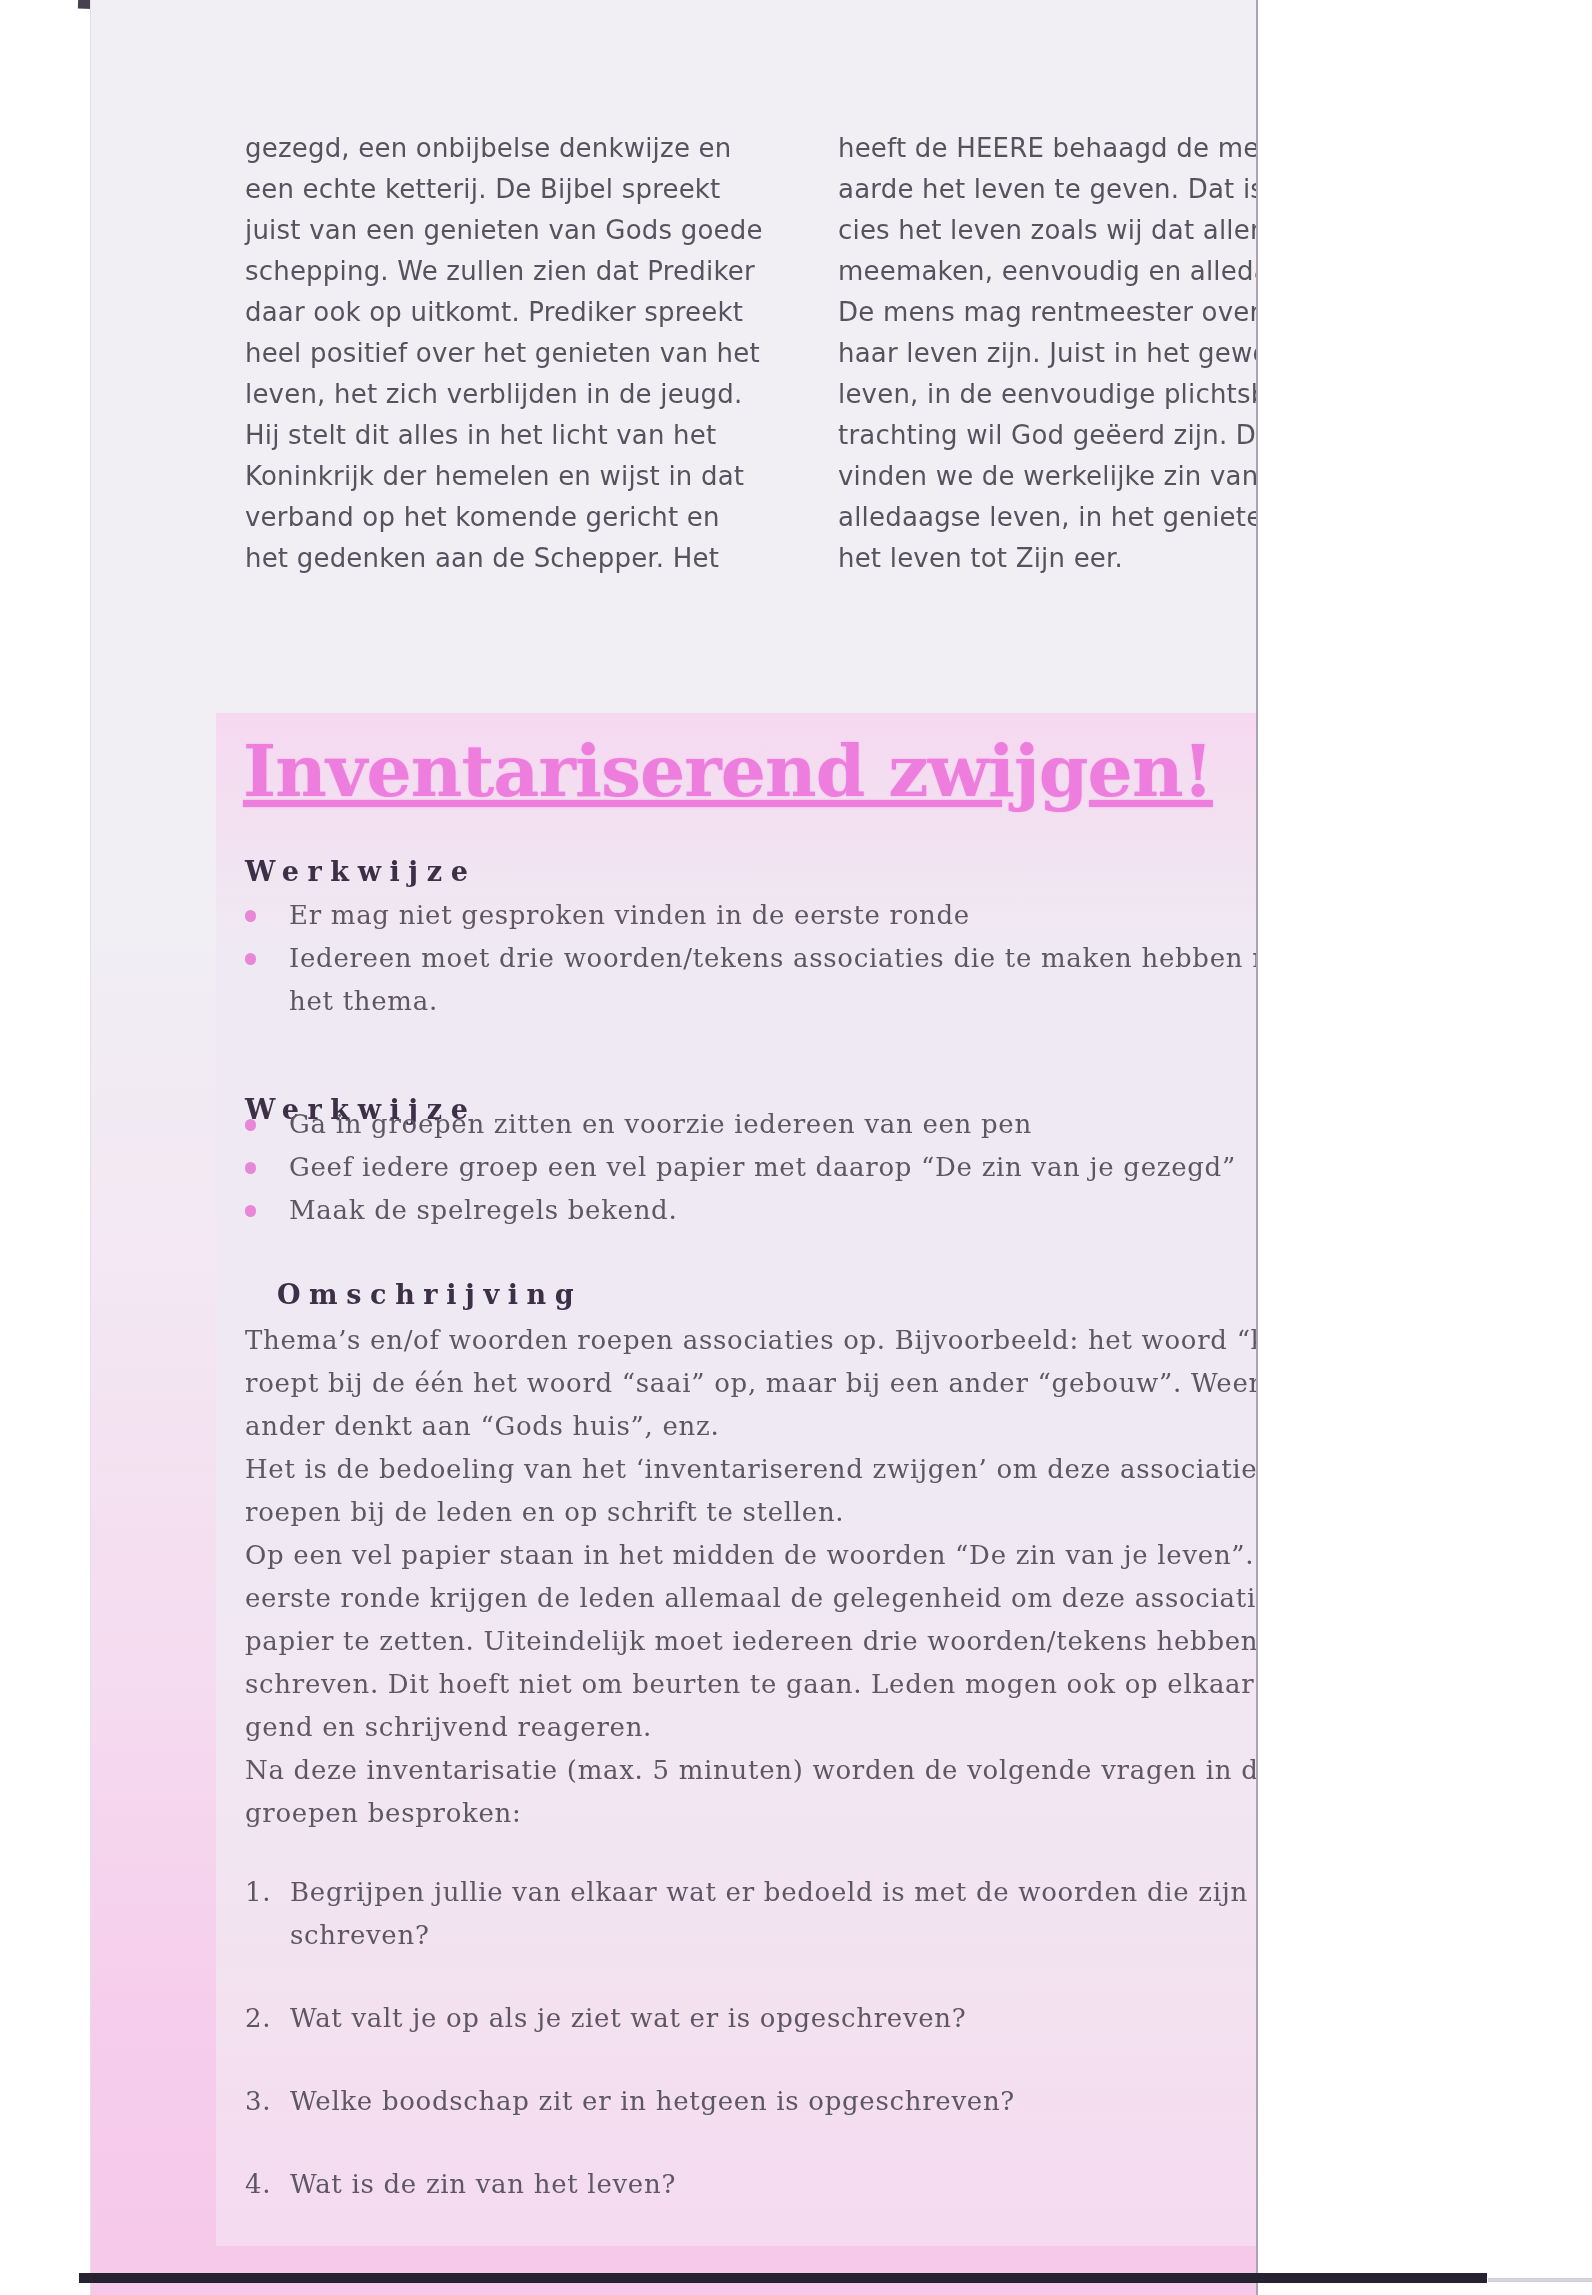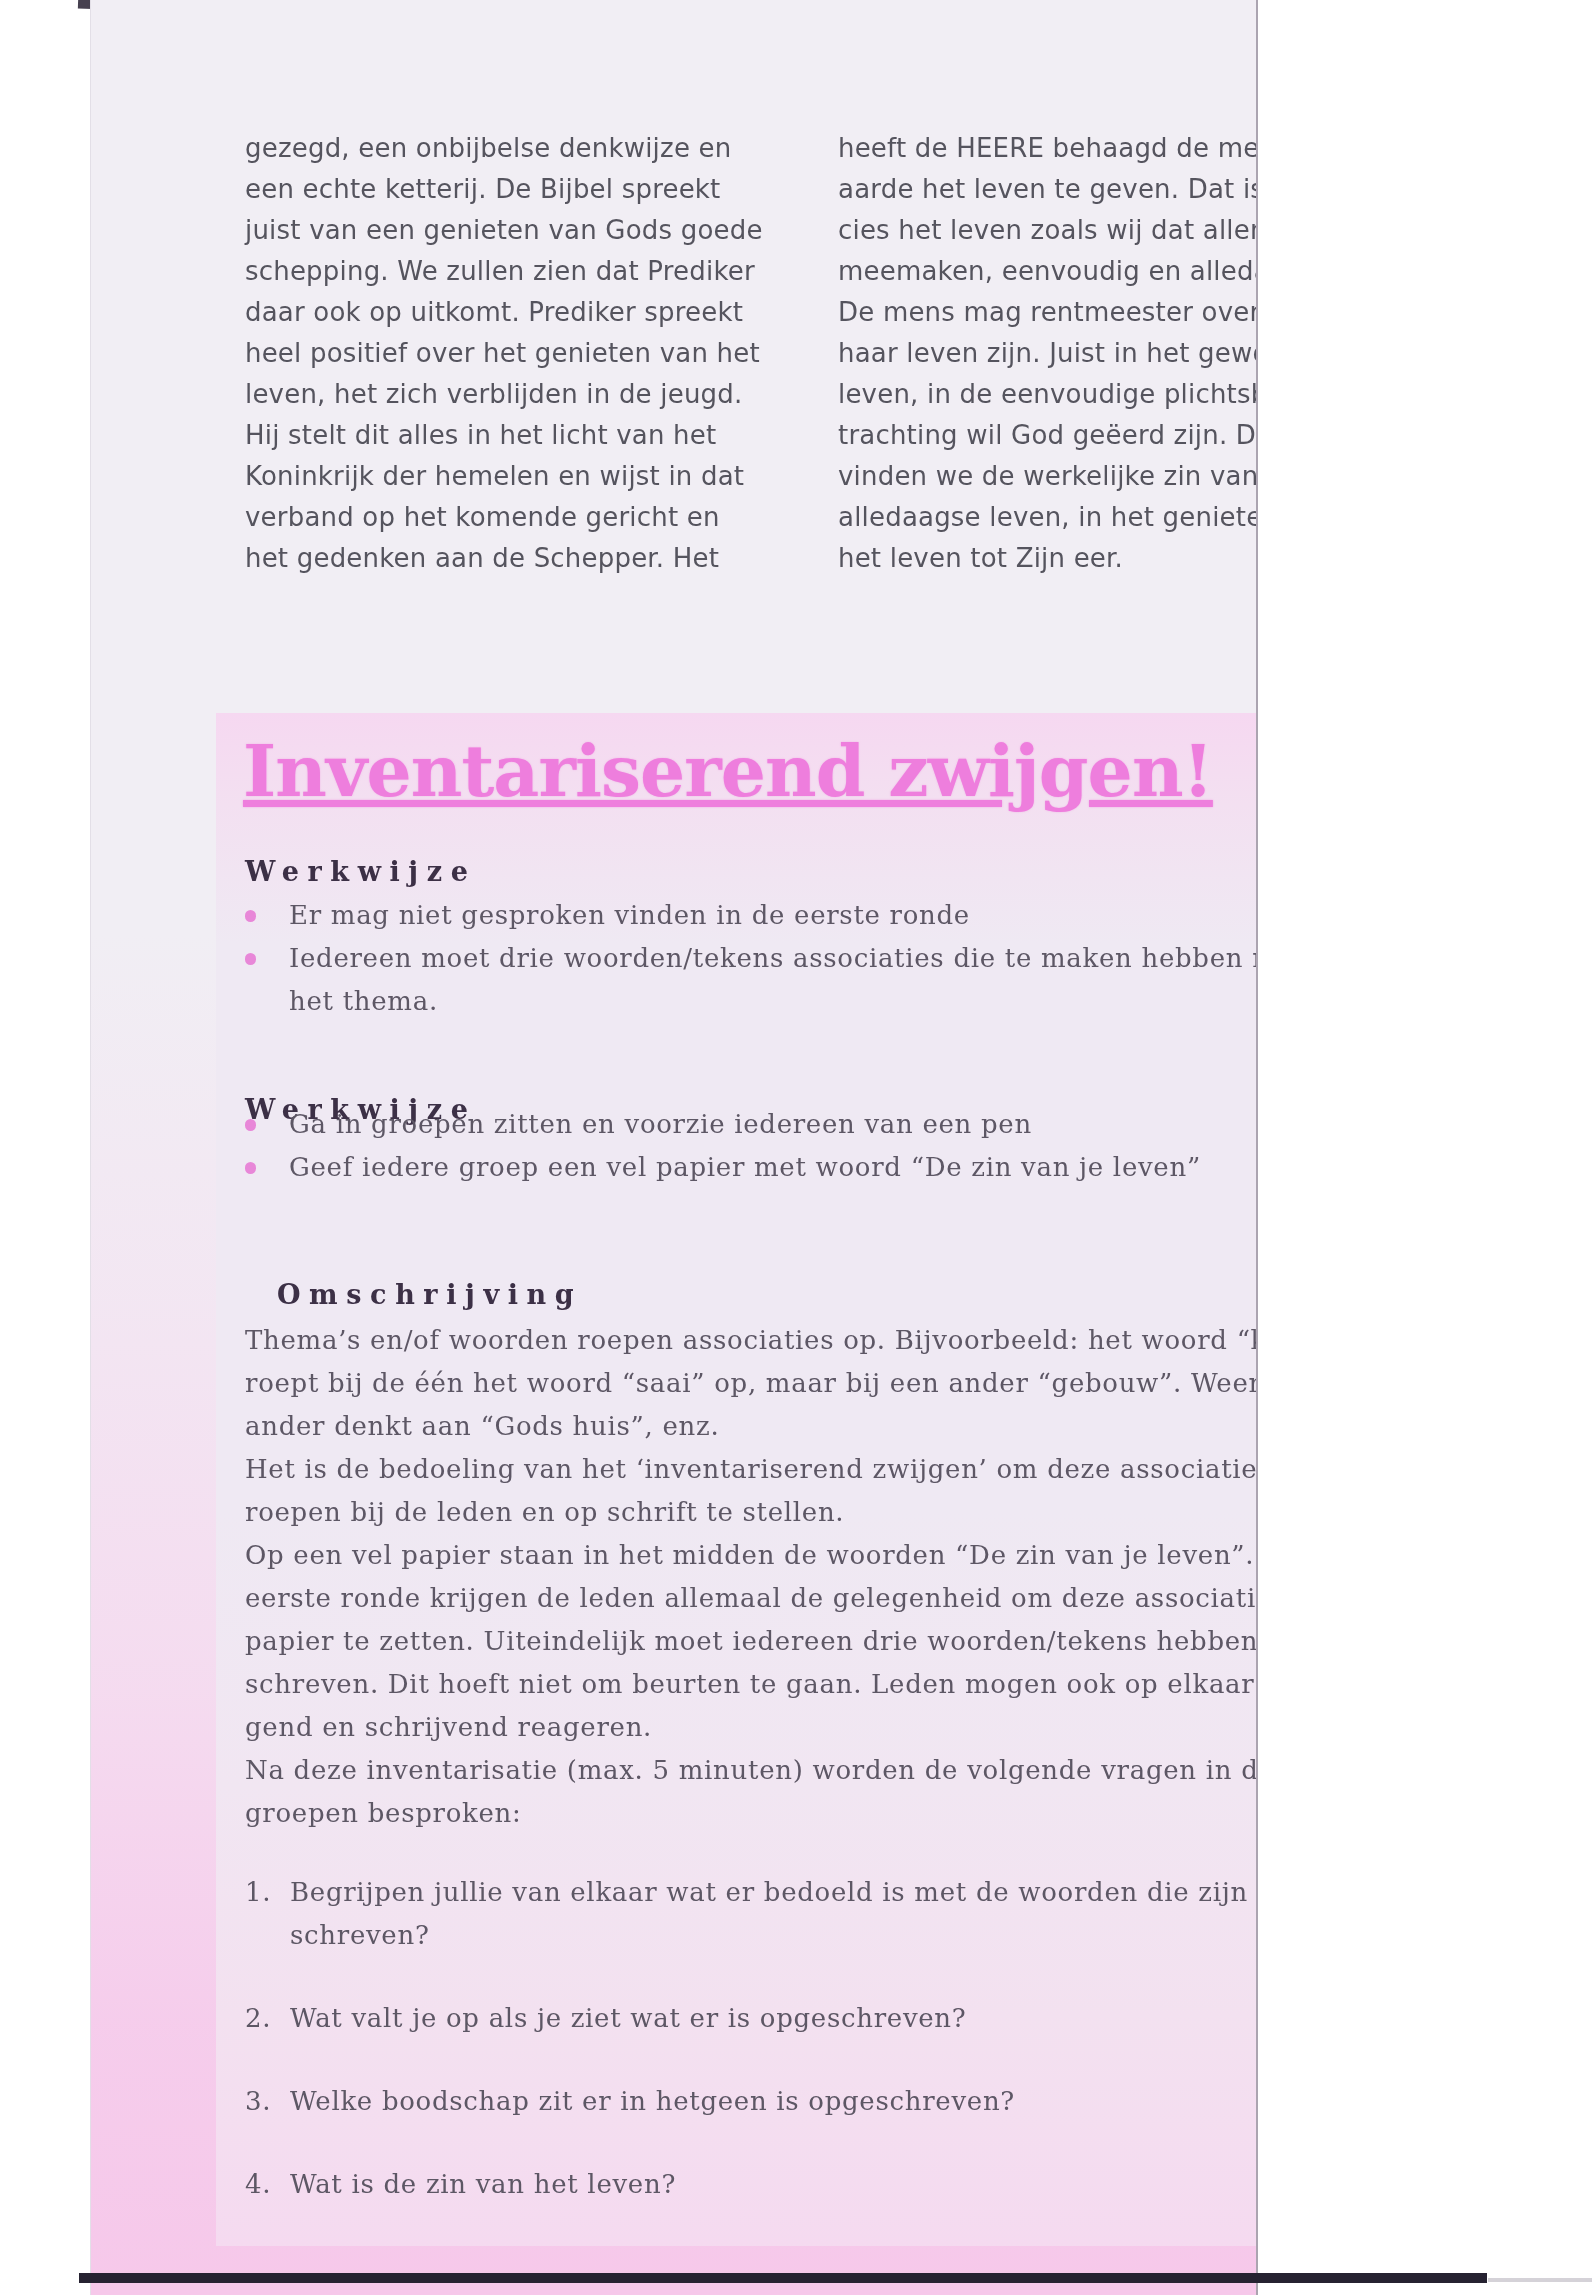--- a/index.html
+++ b/index.html
@@ -141,21 +141,25 @@
 
   <h2 class="section-heading h-werkwijze">Werkwijze</h2>
 
   <div class="bullet-group bg-werkwijze pink-body">
     <div class="bullet-row">
       <span class="bullet-dot"></span>
       <span class="bullet-text">Ga in groepen zitten en voorzie iedereen van een pen</span>
     </div>
     <div class="bullet-row">
       <span class="bullet-dot"></span>
-      <span class="bullet-text">Geef iedere groep een vel papier met woord “De zin van je leven”</span>
+      <span class="bullet-text">Geef iedere groep een vel papier met daarop “De zin van je gezegd”</span>
+    </div>
+    <div class="bullet-row">
+      <span class="bullet-dot"></span>
+      <span class="bullet-text">Maak de spelregels bekend.</span>
     </div>
   </div>
 
   <h2 class="section-heading h-omschrijving">Omschrijving</h2>
 
   <div class="omschrijving-para pink-body">Thema’s en/of woorden roepen associaties op. Bijvoorbeeld: het woord “kerk”
 roept bij de één het woord “saai” op, maar bij een ander “gebouw”. Weer een
 ander denkt aan “Gods huis”, enz.
 Het is de bedoeling van het ‘inventariserend zwijgen’ om deze associaties op te
 roepen bij de leden en op schrift te stellen.

